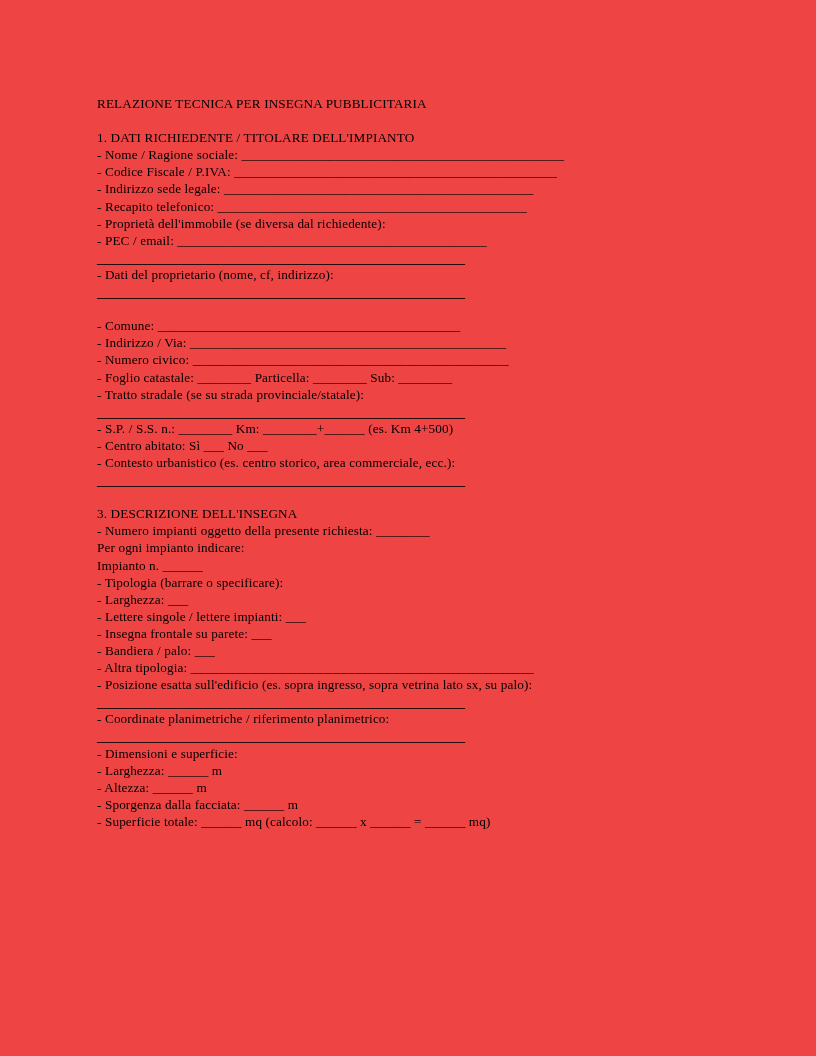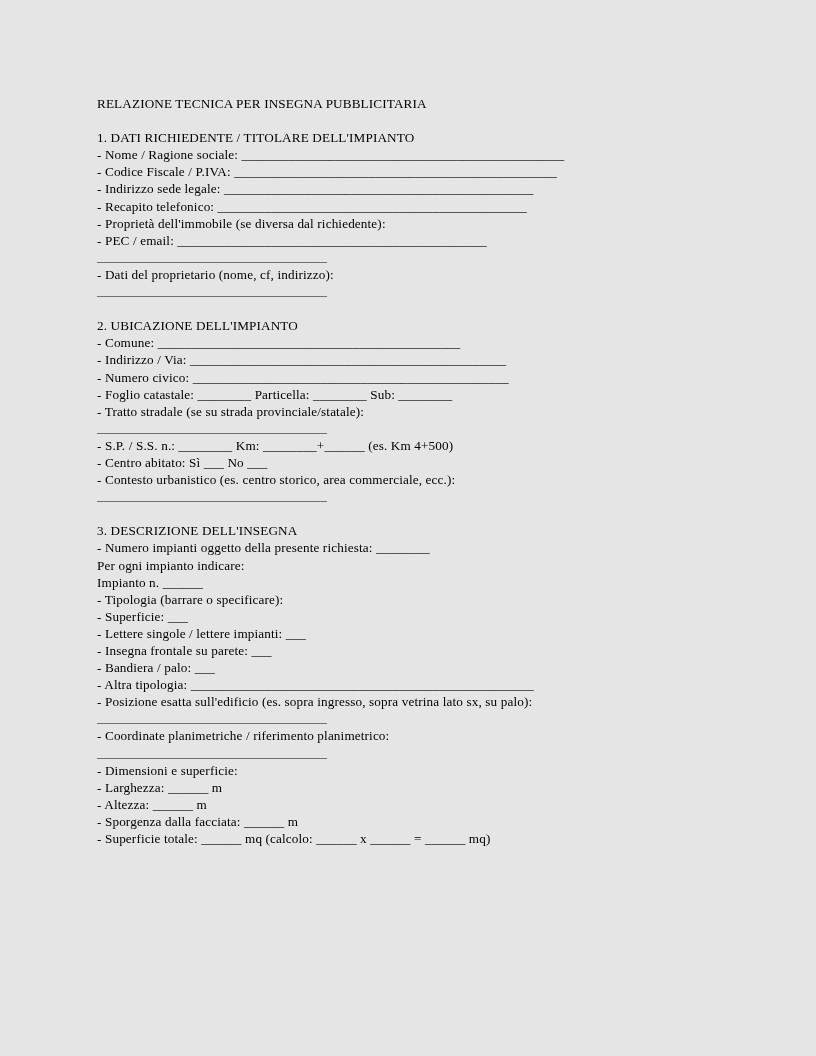--- a/index.html
+++ b/index.html
@@ -4,40 +4,40 @@
 <style>
   html, body {
     margin: 0;
     padding: 0;
     background: #ffffff;
   }
   .page {
     position: relative;
     width: 816px;
     height: 1056px;
-    background: #e5e5e5;
+    background: #ef4444;
     overflow: hidden;
     font-family: "Liberation Serif", "DejaVu Serif", serif;
     color: #000000;
   }
   .body-area {
     position: absolute;
     left: 97px;
     top: 95px;
     width: 640px;
   }
   .line {
     font-size: 13.2px;
     line-height: 17.1px;
     white-space: pre;
     letter-spacing: 0.01em;
   }
   
   .rule {
-    font-size: 10px;
+    font-size: 16px;
     line-height: 17.1px;
     white-space: pre;
     letter-spacing: 0;
   }
   .sec-gap {
     height: 17.1px;
   }
 </style>
 </head>
 <body>
@@ -53,39 +53,38 @@
     <div class="line">- Codice Fiscale / P.IVA: ________________________________________________</div>
     <div class="line">- Indirizzo sede legale: ______________________________________________</div>
     <div class="line">- Recapito telefonico: ______________________________________________</div>
     <div class="line">- Proprietà dell'immobile (se diversa dal richiedente):</div>
     <div class="line">- PEC / email: ______________________________________________</div>
     <div class="rule">______________________________________________</div>
     <div class="line">- Dati del proprietario (nome, cf, indirizzo):</div>
     <div class="rule">______________________________________________</div>
     <div class="sec-gap"></div>
 
-    <div class="line">2. UBICAZIONE DELL'IMPIANTO</div>
     <div class="line">- Comune: _____________________________________________</div>
     <div class="line">- Indirizzo / Via: _______________________________________________</div>
     <div class="line">- Numero civico: _______________________________________________</div>
     <div class="line">- Foglio catastale: ________ Particella: ________ Sub: ________</div>
     <div class="line">- Tratto stradale (se su strada provinciale/statale):</div>
     <div class="rule">______________________________________________</div>
     <div class="line">- S.P. / S.S. n.: ________ Km: ________+______ (es. Km 4+500)</div>
     <div class="line">- Centro abitato: Sì ___ No ___</div>
     <div class="line">- Contesto urbanistico (es. centro storico, area commerciale, ecc.):</div>
     <div class="rule">______________________________________________</div>
     <div class="sec-gap"></div>
 
     <div class="line">3. DESCRIZIONE DELL'INSEGNA</div>
     <div class="line">- Numero impianti oggetto della presente richiesta: ________</div>
     <div class="line">Per ogni impianto indicare:</div>
     <div class="line">Impianto n. ______</div>
     <div class="line">- Tipologia (barrare o specificare):</div>
-    <div class="line">- Superficie: ___</div>
+    <div class="line">- Larghezza: ___</div>
     <div class="line">- Lettere singole / lettere impianti: ___</div>
     <div class="line">- Insegna frontale su parete: ___</div>
     <div class="line">- Bandiera / palo: ___</div>
     <div class="line">- Altra tipologia: ___________________________________________________</div>
     <div class="line">- Posizione esatta sull'edificio (es. sopra ingresso, sopra vetrina lato sx, su palo):</div>
     <div class="rule">______________________________________________</div>
     <div class="line">- Coordinate planimetriche / riferimento planimetrico:</div>
     <div class="rule">______________________________________________</div>
     <div class="line">- Dimensioni e superficie:</div>
     <div class="line">- Larghezza: ______ m</div>

